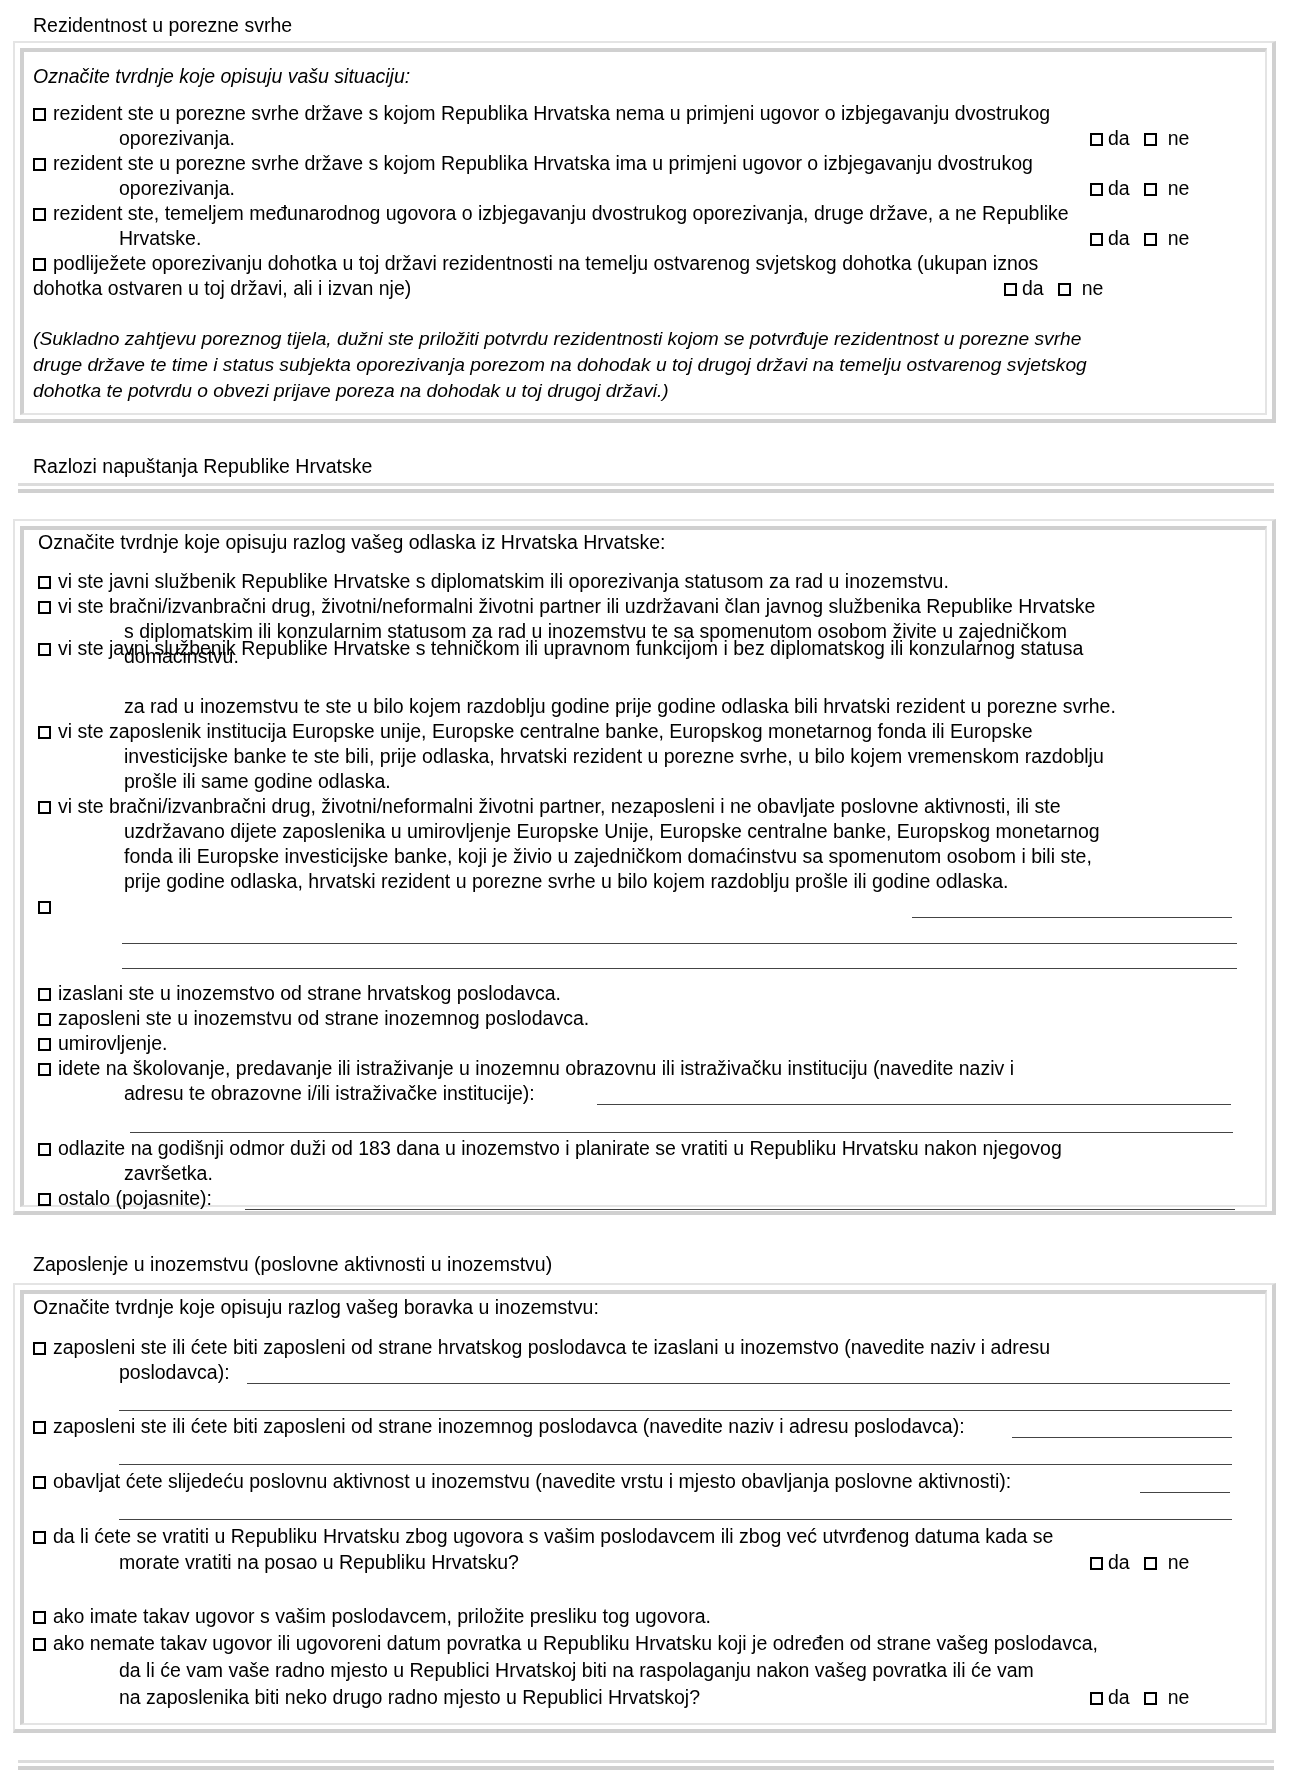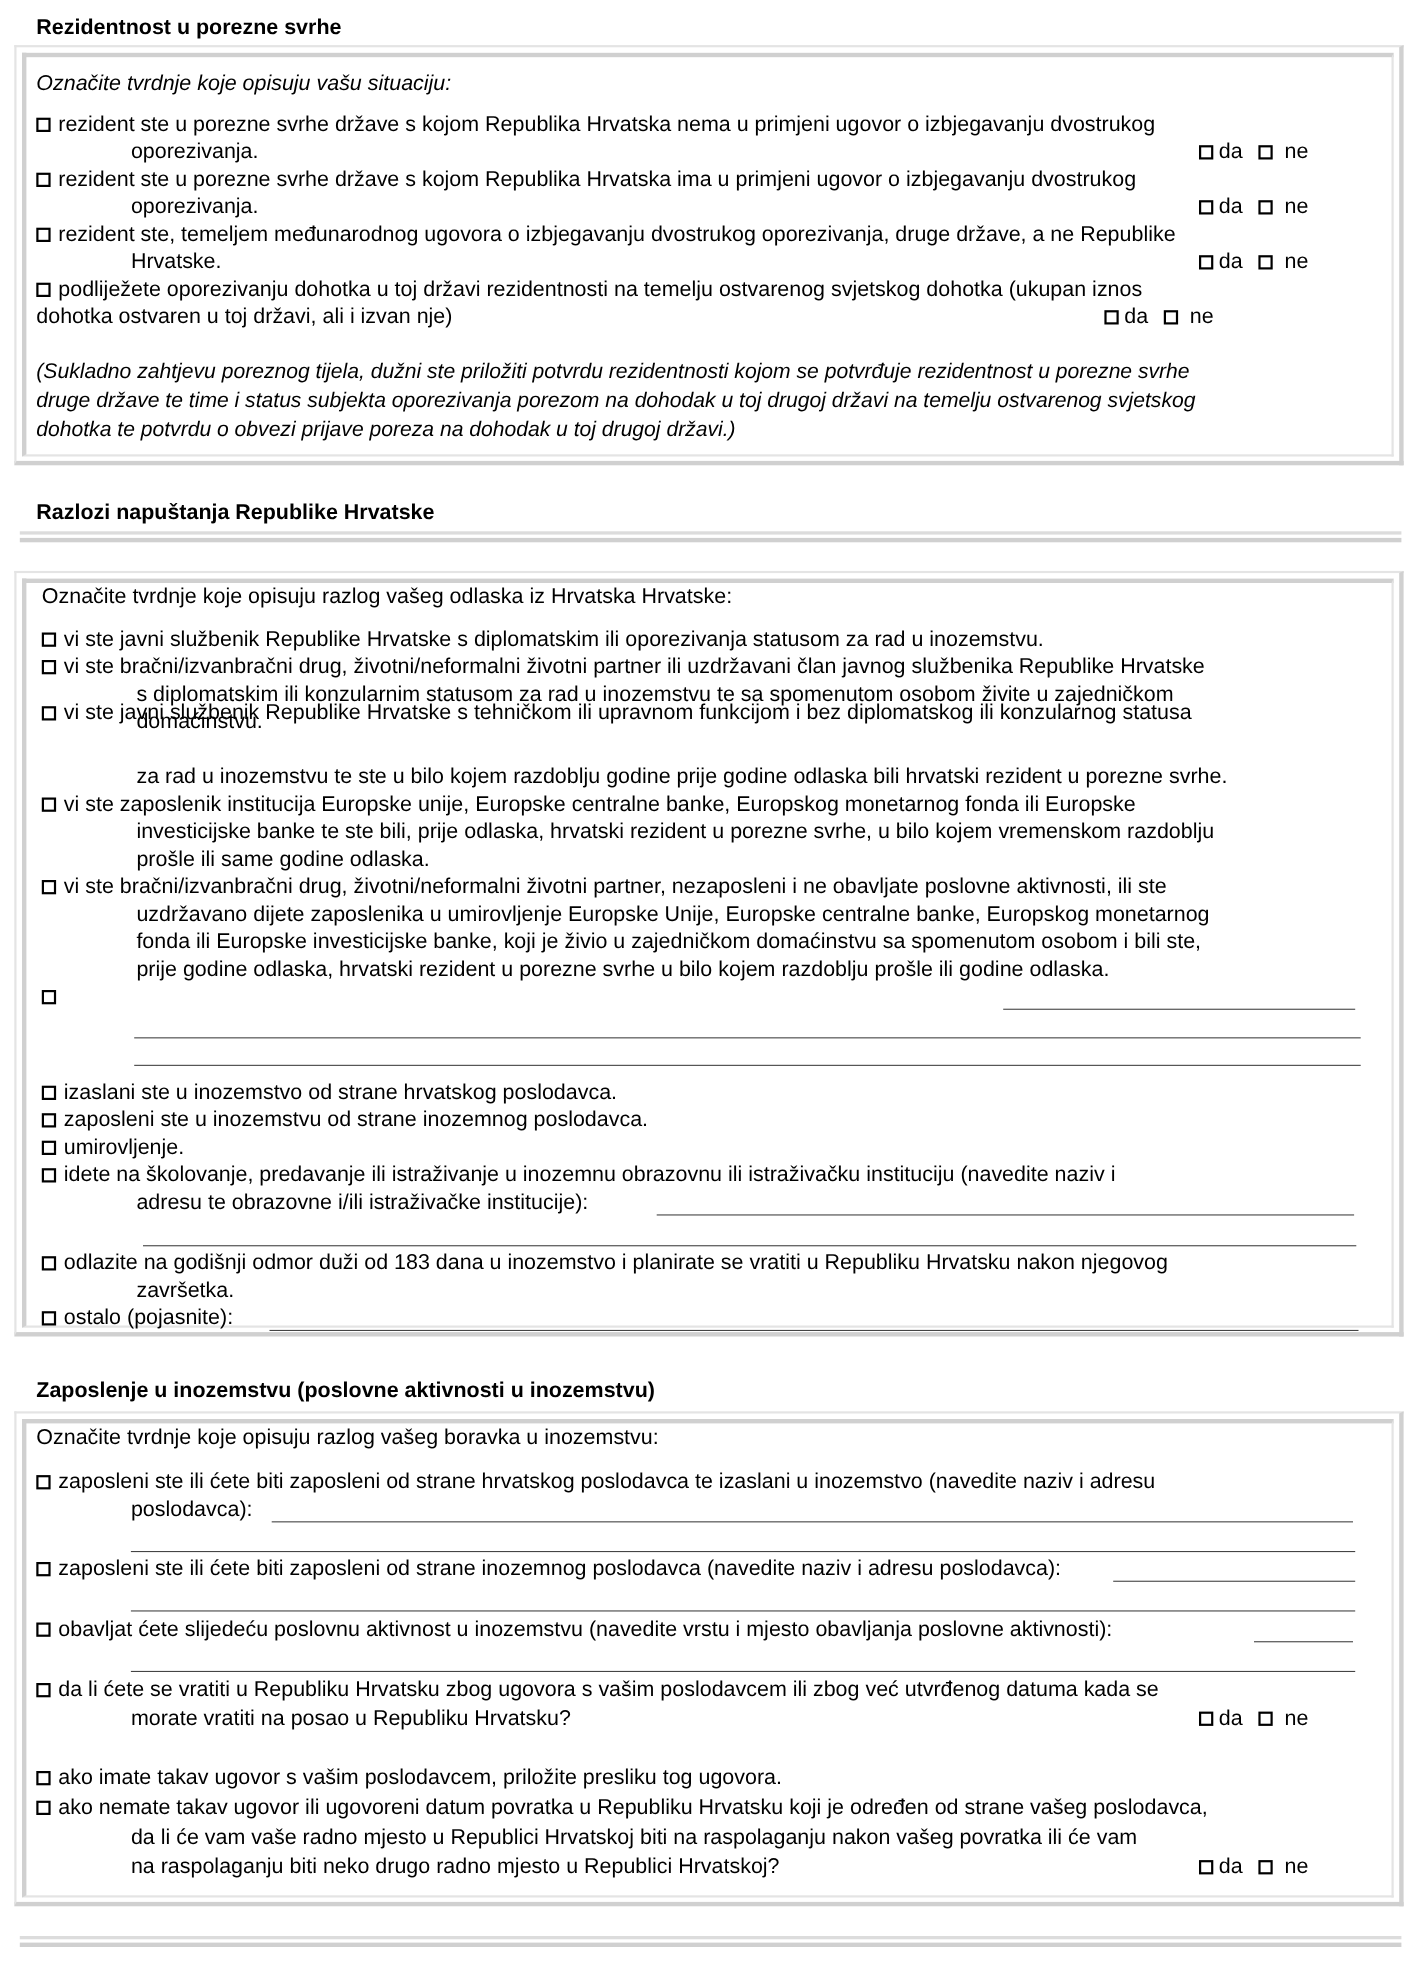--- a/index.html
+++ b/index.html
@@ -2,21 +2,21 @@
 <html><head>
 <meta charset="utf-8">
 <style>
   html, body { margin: 0; padding: 0; background: #ffffff; }
   body {
     width: 1290px; height: 1785px; position: relative; overflow: hidden;
     font-family: "Liberation Sans", sans-serif; color: #000;
     font-size: 19.5px;
   }
   .section-title {
-    position: absolute; left: 33px; font-weight: bold; font-size: 19.5px;
+    position: absolute; left: 33px; font-weight: normal; font-size: 19.5px;
   }
   .frame-outer {
     position: absolute; left: 13px; width: 1263px;
     border-top: 2px solid #e4e4e4; border-left: 2px solid #e4e4e4;
     border-right: 4px solid #d0d0d0; border-bottom: 4px solid #d0d0d0;
     box-sizing: border-box;
   }
   .frame-inner {
     position: absolute; left: 5px; right: 5px; top: 5px; bottom: 4px;
     border-top: 4px solid #d0d0d0; border-left: 4px solid #d0d0d0;
@@ -139,16 +139,16 @@
 <div class="blank-line" style="left:119px; width:1113px; top:1518px;"></div>
 
 <div class="line" style="left:33px; top:1524px;"><span class="cb"></span><span>da li ćete se vratiti u Republiku Hrvatsku zbog ugovora s vašim poslodavcem ili zbog već utvrđenog datuma kada se</span></div>
 <div class="line" style="left:119px; top:1550px;">morate vratiti na posao u Republiku Hrvatsku?</div>
 <div class="yn" style="left:1090px; top:1550px;"><span class="cb"></span><span>da</span><span class="gap"></span><span class="cb"></span><span style="margin-left:6px">ne</span></div>
 
 <div class="line" style="left:33px; top:1604px;"><span class="cb"></span><span>ako imate takav ugovor s vašim poslodavcem, priložite presliku tog ugovora.</span></div>
 
 <div class="line" style="left:33px; top:1631px;"><span class="cb"></span><span>ako nemate takav ugovor ili ugovoreni datum povratka u Republiku Hrvatsku koji je određen od strane vašeg poslodavca,</span></div>
 <div class="line" style="left:119px; top:1658px;">da li će vam vaše radno mjesto u Republici Hrvatskoj biti na raspolaganju nakon vašeg povratka ili će vam</div>
-<div class="line" style="left:119px; top:1685px;">na raspolaganju biti neko drugo radno mjesto u Republici Hrvatskoj?</div>
+<div class="line" style="left:119px; top:1685px;">na zaposlenika biti neko drugo radno mjesto u Republici Hrvatskoj?</div>
 <div class="yn" style="left:1090px; top:1685px;"><span class="cb"></span><span>da</span><span class="gap"></span><span class="cb"></span><span style="margin-left:6px">ne</span></div>
 
 <div class="rule-double" style="top:1760px;"></div>
 
 </body></html>

